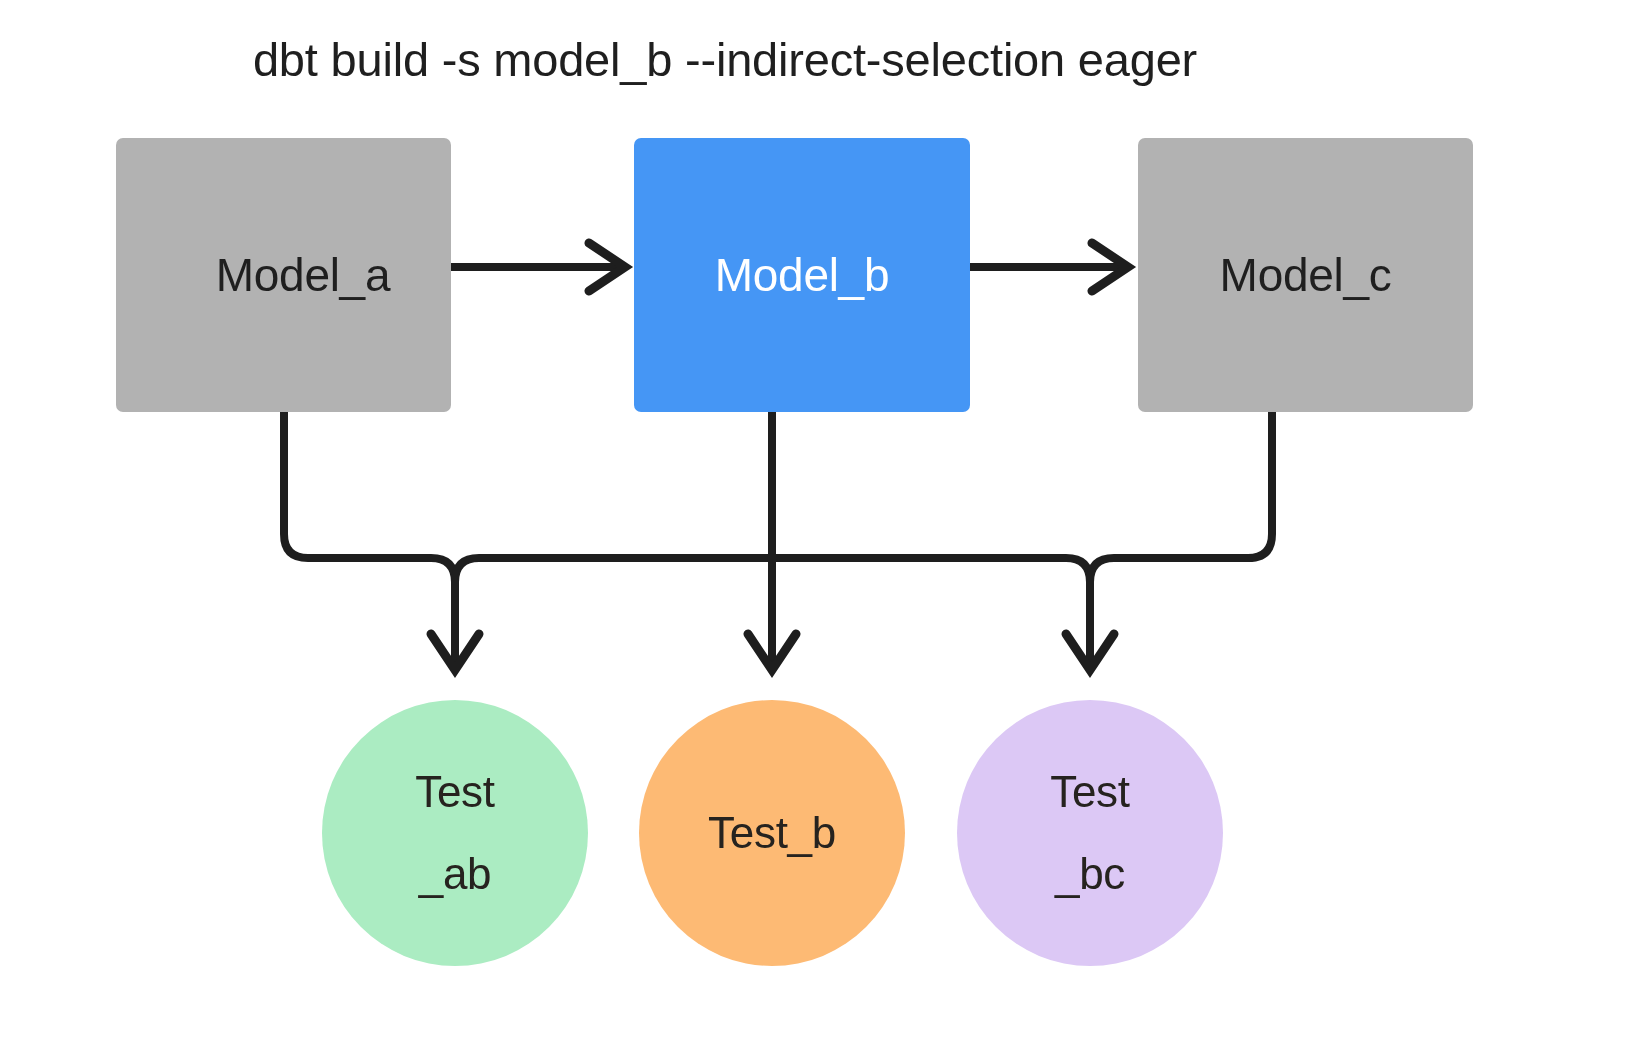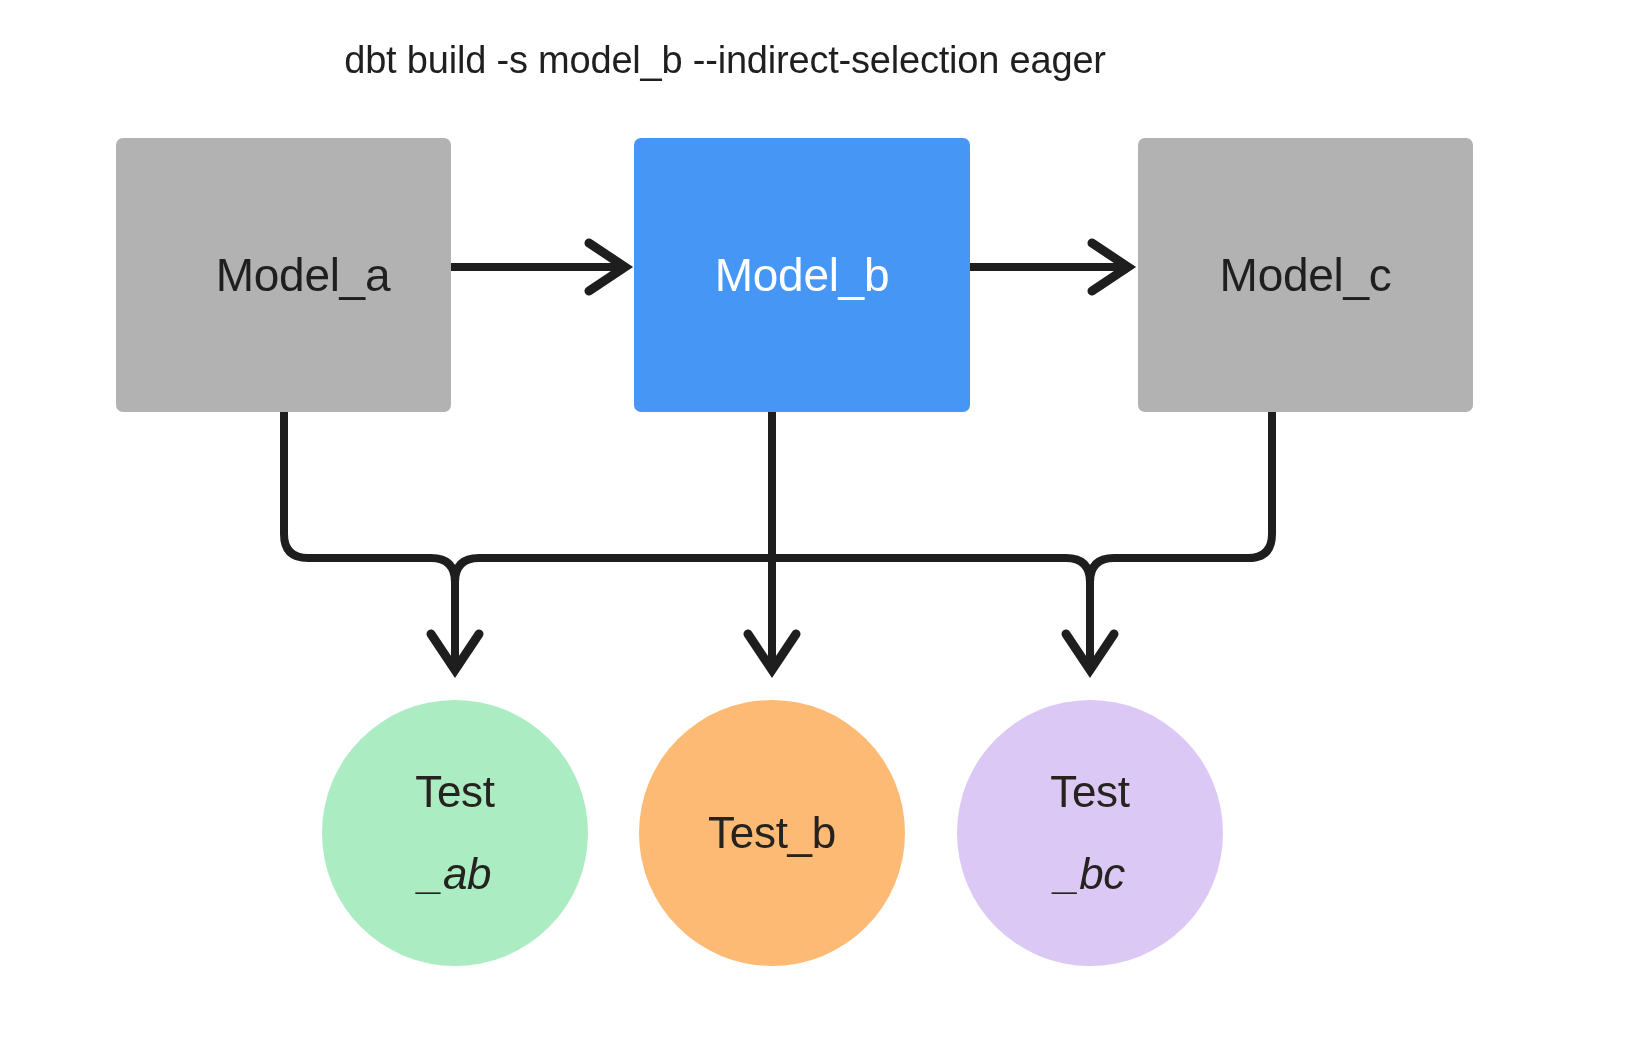--- a/index.html
+++ b/index.html
@@ -19,21 +19,21 @@
     background: #ffffff;
     overflow: hidden;
   }
   
   #diagram-title {
     position: absolute;
     left: 0;
     top: 30px;
     width: 1450px;
     text-align: center;
-    font-size: 38px;
+    font-size: 47px;
     line-height: 60px;
     color: #1f1f1f;
     letter-spacing: -0.2px;
     white-space: nowrap;
     font-weight: 400;
   }
   
   #edges {
     position: absolute;
     left: 0;
@@ -69,21 +69,21 @@
     align-items: center;
     justify-content: center;
     font-size: 44px;
     line-height: 1.0;
     color: #26231f;
     letter-spacing: -0.3px;
     white-space: nowrap;
     user-select: none;
   }
   .test-node .l1 { display: block; }
-  .test-node .l2 { display: block; margin-top: 38px; font-style: italic; }
+  .test-node .l2 { display: block; margin-top: 38px; }
   .test-node.single .l1 { margin: 0; }
 
   #node-test-ab { left: 322px; top: 700px; width: 266px; height: 266px; }
   #node-test-b  { left: 639px; top: 700px; width: 266px; height: 266px; }
   #node-test-bc { left: 957px; top: 700px; width: 266px; height: 266px; }
 </style>
 </head>
 <body>
 
 <div id="canvas" style="background: rgb(255, 255, 255);">

